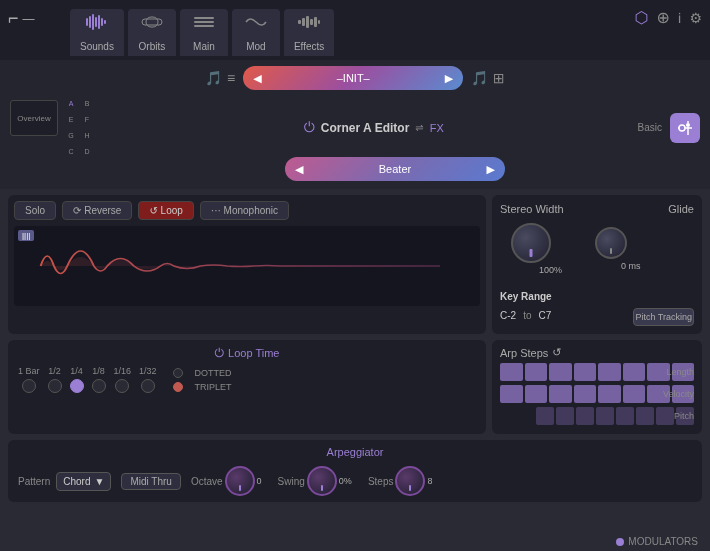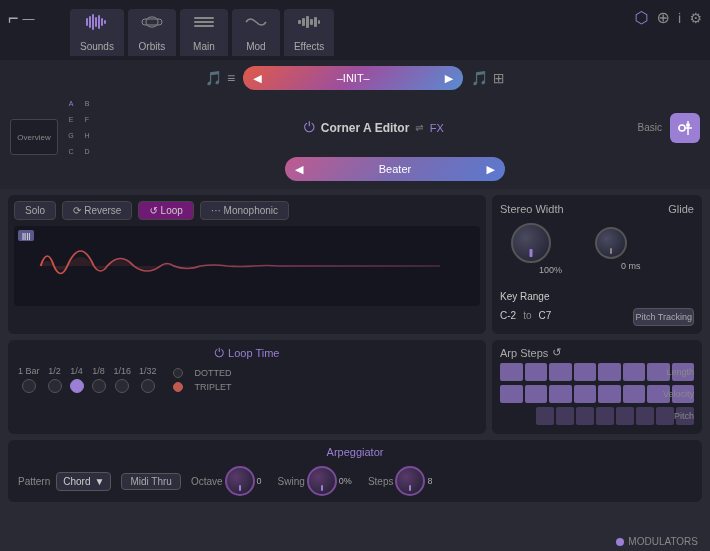--- a/index.html
+++ b/index.html
@@ -164,21 +164,21 @@
     }
     .small-btn {
       background: #2e2e3e;
       border: 1px solid #444;
       border-radius: 4px;
       color: #aaa;
       font-size: 10px;
       padding: 3px 10px;
       cursor: pointer;
     }
-    .small-btn.active { background: #701a75; color: #ccc; }
+    .small-btn.active { background: #7f1d1d; color: #ccc; }
     .waveform-area {
       background: #151520;
       border-radius: 4px;
       height: 80px;
       position: relative;
       overflow: hidden;
     }
     .waveform-label {
       position: absolute;
       top: 4px;
@@ -228,20 +228,21 @@
       height: 32px;
       border-radius: 50%;
       background: radial-gradient(circle at 35% 35%, #4a4a60, #1e1e2e);
       border: 2px solid #555;
     }
     .knob-value { font-size: 9px; color: #aaa; margin-left: 39px; }
     .key-range {
       font-size: 10px;
       color: #888;
       margin-top: 16px;
+      font-weight: bold;
     }
     .key-range span { color: #ccc; }
     .pitch-btn {
       background: #3a3a4e;
       border: 1px solid #555;
       border-radius: 4px;
       color: #aaa;
       font-size: 9px;
       padding: 3px 1px;
       cursor: pointer;
@@ -458,21 +459,21 @@
 
     .top-nav-tabs {
       display: flex;
       gap: 4px;
       align-items: flex-end;
       margin-left: 60px;
     }
 
     .corner-left {
       display: flex;
-      align-items: flex-end;
+      align-items: flex-start;
       gap: 6px;
     }
     .corner-mid {
       display: flex;
       align-items: center;
       gap: 6px;
       flex: 1;
       justify-content: center;
     }
     .corner-right {

